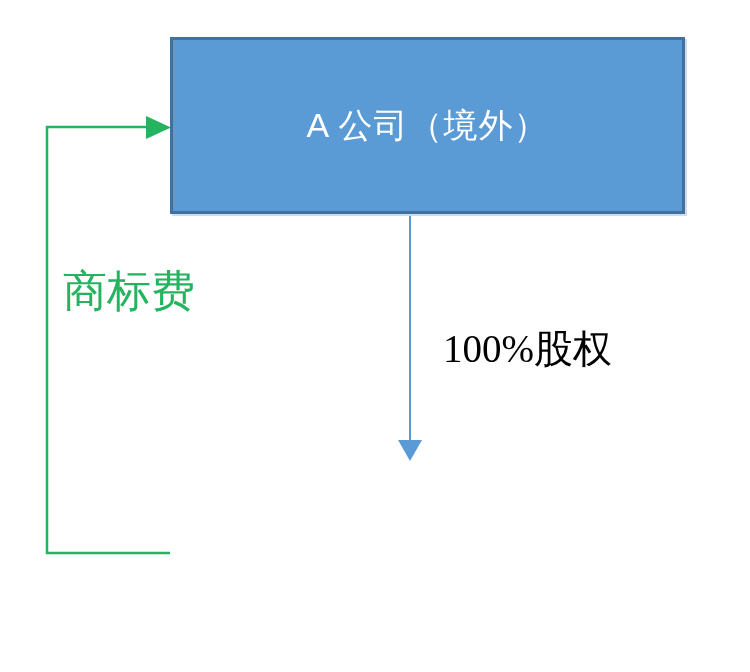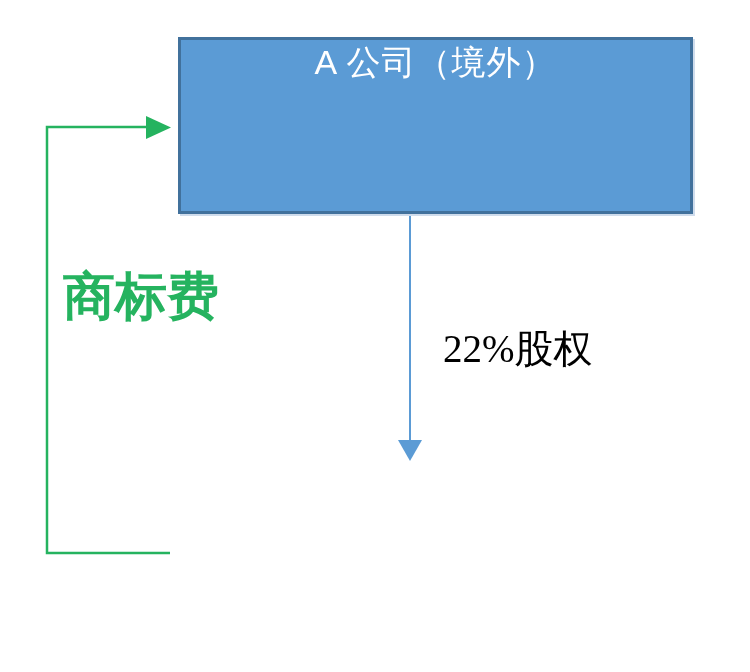--- a/index.html
+++ b/index.html
@@ -26,23 +26,22 @@
   .node {
     position: absolute;
     left: 170px;
     width: 515px;
     height: 177px;
     background: #5B9BD5;
     border: 3px solid #41719C;
     box-sizing: border-box;
     box-shadow: 2px 2px 0 #cfdcec;
     display: flex;
-    align-items: flex-start;
+    align-items: center;
     justify-content: center;
-    margin-left: 8px;
   }
   .node-a { top: 37px; }
   .node-c { top: 460px; }
   .node-label {
     color: #ffffff;
     font-size: 34px;
     font-family: "Liberation Sans", "DejaVu Sans", sans-serif;
     letter-spacing: 1px;
     white-space: nowrap;
   }
@@ -54,23 +53,22 @@
   }
   .equity-label {
     left: 443px;
     top: 328px;
     font-size: 39px;
     color: #000000;
   }
   .fee-label {
     left: 63px;
     top: 268px;
-    font-size: 52px;
+    font-size: 44px;
     color: #25B35F;
-    font-weight: bold;
   }
 </style>
 </head>
 <body>
 
 <div class="canvas">
 
   <svg class="connector-layer" viewBox="0 0 750 672" xmlns="http://www.w3.org/2000/svg">
 
     <g>
@@ -82,17 +80,17 @@
       <path d="M170 553 L47 553 L47 127 L147 127" fill="none" stroke-width="2.5" stroke="#25B35F"></path>
       <polygon points="146,116 146,139 171,127.5" fill="#25B35F"></polygon>
     </g>
   </svg>
 
   <div class="node node-a">
     <span class="node-label">A 公司（境外）</span>
   </div>
 
 
-  <div class="edge-label equity-label">22%股权</div>
+  <div class="edge-label equity-label">100%股权</div>
 
   <div class="edge-label fee-label">商标费</div>
 
 </div>
 
 </body></html>

